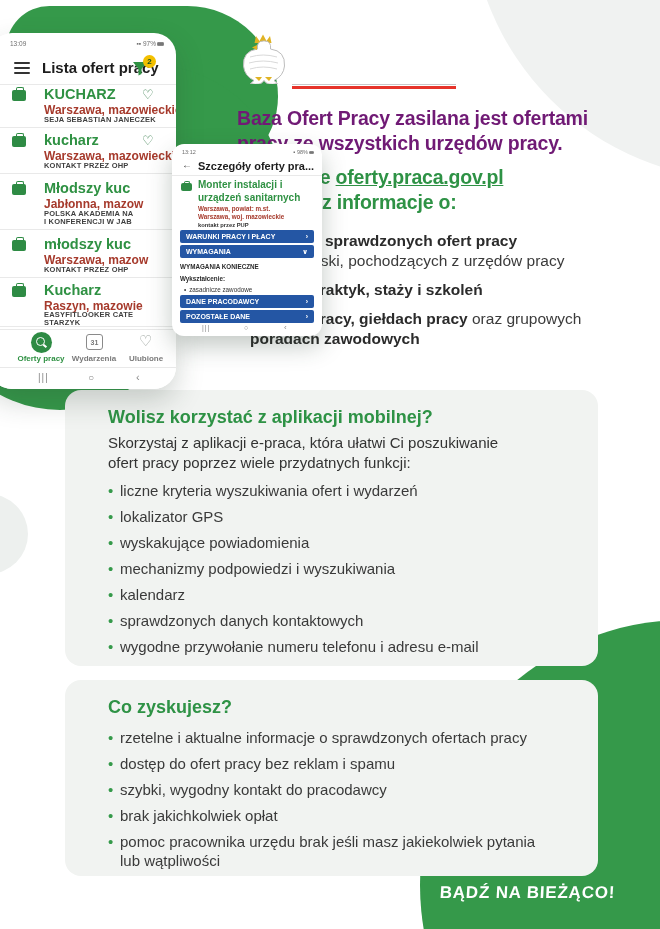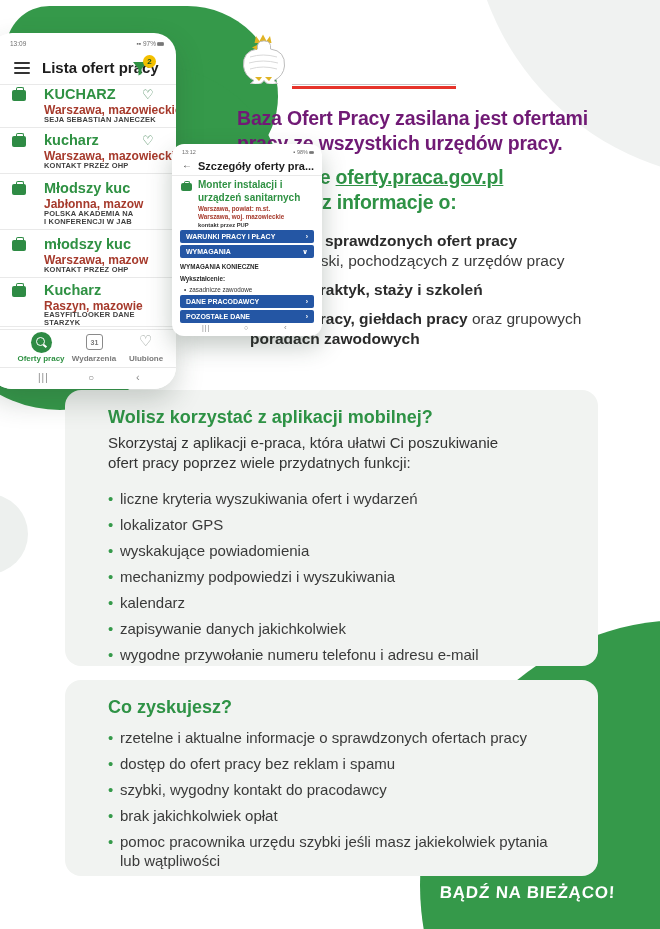--- a/index.html
+++ b/index.html
@@ -38,21 +38,21 @@
 
   
   .gbox { position:absolute; left:65px; width:533px; background:#f1f3f1; border-radius:16px; padding:17px 20px 0 43px; z-index:1; }
   .gbox h3 { font-size:18px; font-weight:700; color:#2e9245; }
   .gbox .body { margin-top:5px; font-size:15px; line-height:20px; color:#333; }
   .gbox ul { list-style:none; }
   .gbox ul li { position:relative; padding-left:12px; font-size:15px; line-height:19px; color:#3a3a3a; }
   .gbox ul li + li { margin-top:7px; }
   .gbox ul li::before { content:"•"; position:absolute; left:0; top:0; color:#35994a; }
   .box-mobile { top:390px; height:276px; }
-  .box-mobile ul { margin-top:16px; }
+  .box-mobile ul { margin-top:8px; }
   .box-benefits { top:680px; height:196px; }
   .box-benefits ul { margin-top:10px; }
 
   
   .badge-footer { position:absolute; left:425px; top:883px; width:205px; text-align:center; z-index:2;
     color:#fff; font-size:17px; font-weight:800; letter-spacing:0.8px; transform:skewX(-3deg); }
 
   
   .phone { position:absolute; background:#fff; overflow:hidden; }
   .phone1 { left:-10px; top:33px; width:186px; height:356px; border-radius:22px;
@@ -146,33 +146,33 @@
   <div class="gbox box-mobile">
     <h3>Wolisz korzystać z aplikacji mobilnej?</h3>
     <div class="body pre">Skorzystaj z aplikacji e-praca, która ułatwi Ci poszukiwanie
 ofert pracy poprzez wiele przydatnych funkcji:</div>
     <ul>
       <li>liczne kryteria wyszukiwania ofert i wydarzeń</li>
       <li>lokalizator GPS</li>
       <li>wyskakujące powiadomienia</li>
       <li>mechanizmy podpowiedzi i wyszukiwania</li>
       <li>kalendarz</li>
-      <li>zapisywanie danych jakichkolwiek</li>
+      <li>sprawdzonych danych kontaktowych</li>
       <li>wygodne przywołanie numeru telefonu i adresu e-mail</li>
     </ul>
   </div>
 
   <div class="gbox box-benefits">
     <h3>Co zyskujesz?</h3>
     <ul>
       <li>rzetelne i aktualne informacje o sprawdzonych ofertach pracy</li>
       <li>dostęp do ofert pracy bez reklam i spamu</li>
       <li>szybki, wygodny kontakt do pracodawcy</li>
       <li>brak jakichkolwiek opłat</li>
-      <li class="pre">pomoc pracownika urzędu szybki jeśli masz jakiekolwiek pytania
+      <li class="pre">pomoc pracownika urzędu brak jeśli masz jakiekolwiek pytania
 lub wątpliwości</li>
     </ul>
   </div>
 
   <div class="badge-footer">BĄDŹ NA BIEŻĄCO!</div>
 
   <div class="phone phone1">
     <div class="statusbar p1-status">
       <span>13:09</span>
       <span><span>▪▪ </span><span>97%</span><span class="batt"></span></span>
@@ -221,21 +221,21 @@
       <div class="job-title" style="top:203px">młodszy kuc</div>
       <div class="job-loc" style="top:220px">Warszawa, mazow</div>
       <div class="job-comp" style="top:232px">KONTAKT PRZEZ OHP</div>
     </div>
     <div class="hr" style="top:244px"></div>
 
     <div>
       <div class="brief" style="top:253px"></div>
       <div class="job-title" style="top:249px">Kucharz</div>
       <div class="job-loc" style="top:266px">Raszyn, mazowie</div>
-      <div class="job-comp" style="top:277px">EASYFITLOOKER DANE</div>
+      <div class="job-comp" style="top:277px">EASYFITLOOKER CATE</div>
       <div class="job-comp" style="top:285px">STARZYK</div>
     </div>
     <div class="hr" style="top:293px"></div>
 
     <div>
       <div class="brief" style="top:302px"></div>
       <div class="job-title" style="top:298px">Kucharz/pom</div>
       <div class="job-title" style="top:313px">kuchenna</div>
     </div>
 

